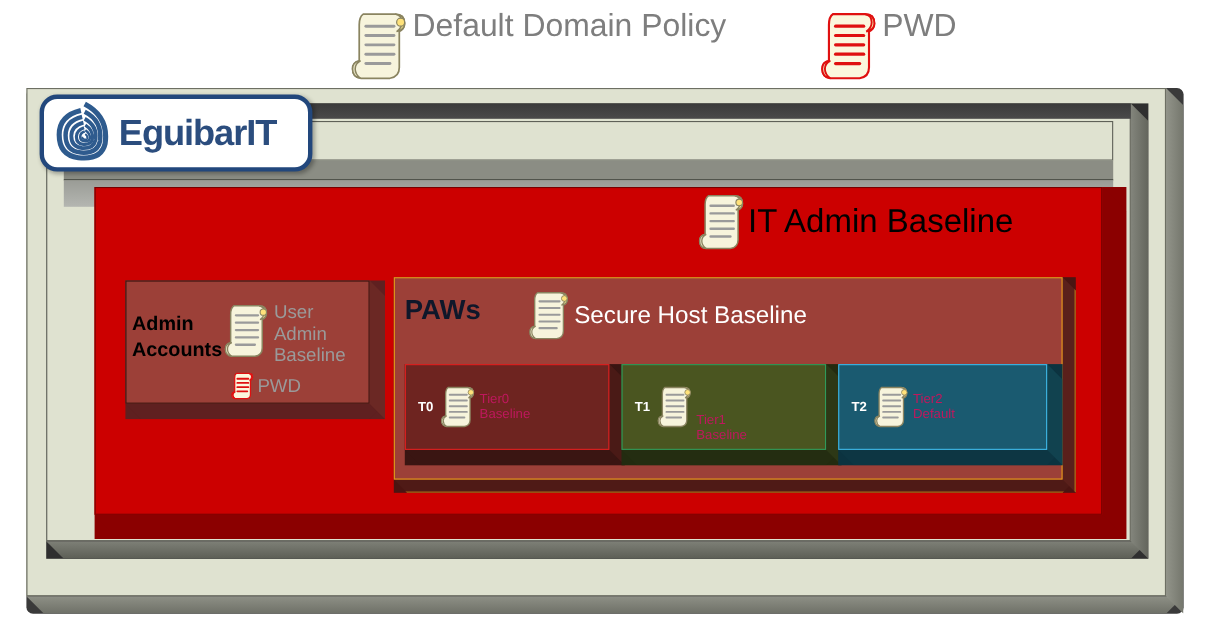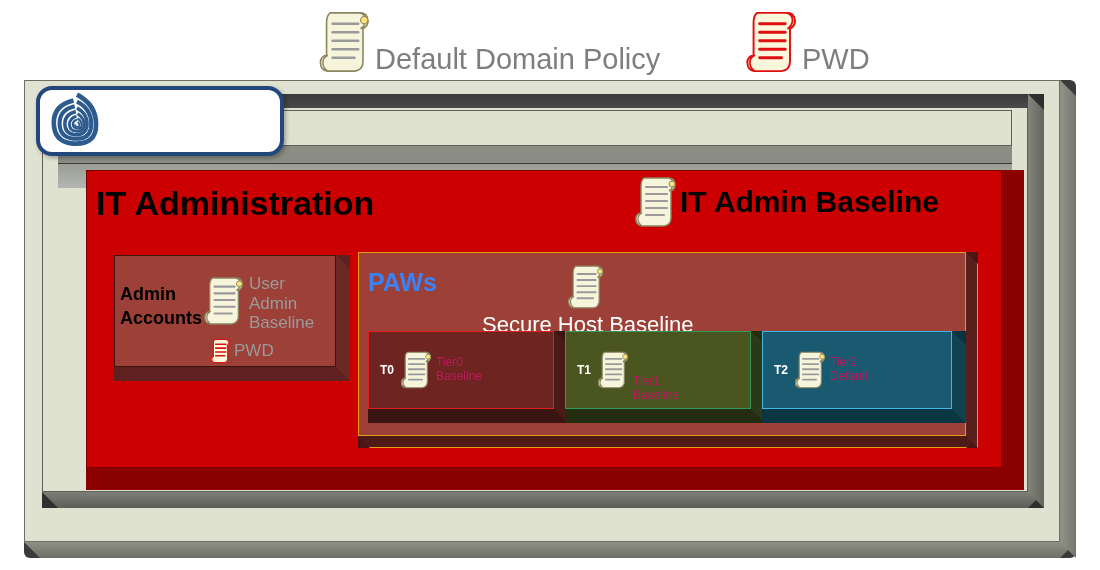--- a/index.html
+++ b/index.html
@@ -17,21 +17,21 @@
     background:linear-gradient(to bottom,#f3f6fb 0%,#e4eaf4 38%,#cfd9e9 72%,#c3cfe3 100%);
     box-sizing:border-box;
     display:flex;align-items:center;
     box-shadow:0 3px 6px rgba(0,0,0,.35);
     overflow:hidden;
   }
   .domain-title{
     font-size:38px;font-weight:bold;color:#000;margin-left:50px;letter-spacing:-.5px;
     white-space:nowrap;
   }
-  .hdr-item{display:flex;align-items:flex-end;white-space:nowrap;}
+  .hdr-item{display:flex;align-items:flex-start;white-space:nowrap;}
   .hdr-item.pos1{position:absolute;left:318px;top:8px;}
   .hdr-item.pos2{position:absolute;left:745px;top:8px;}
   .hdr-label{font-size:29px;color:#7e7e7e;margin-left:1px;}
 
   
   .scroll{display:inline-block;position:relative;flex:none;}
   .scroll svg{display:block;}
 
   
   .outer-shadow{
@@ -110,21 +110,21 @@
     background:#8b0000;
     clip-path:polygon(0 0,22px 22px,22px 320px,0 298px);
   }
   .it-admin-title{
     position:absolute;left:96px;top:184px;
     font-size:34px;font-weight:bold;color:#000;white-space:nowrap;
   }
   .it-admin-baseline{
     position:absolute;left:634px;top:174px;display:flex;align-items:center;white-space:nowrap;
   }
-  .it-admin-baseline .lbl{font-size:30px;color:#000;margin-left:0px;font-weight:bold;}
+  .it-admin-baseline .lbl{font-size:30px;color:#000;margin-left:0px;}
 
   
   .adm-shadow{position:absolute;left:114px;top:255px;width:236px;height:126px;background:#5f2020;}
   .adm-box{
     position:absolute;left:114px;top:255px;width:222px;height:112px;
     background:#9c4038;border:1px solid #3d1410;box-sizing:border-box;
   }
   .adm-bevel-b{
     position:absolute;left:114px;top:367px;width:236px;height:14px;background:#5f2020;
     clip-path:polygon(0 0,236px 0,222px 14px,14px 14px);
@@ -151,22 +151,22 @@
   .paw-bevel-b{
     position:absolute;left:358px;top:436px;width:620px;height:12px;background:#4f1a16;
     border-bottom:1px solid #e59a18;box-sizing:border-box;
     clip-path:polygon(0 0,620px 0,608px 12px,12px 12px);
   }
   .paw-bevel-r{
     position:absolute;left:966px;top:252px;width:12px;height:196px;background:#5a201b;
     border-right:1px solid #e59a18;box-sizing:border-box;
     clip-path:polygon(0 0,12px 12px,12px 196px,0 184px);
   }
-  .paw-title{position:absolute;left:368px;top:268px;font-size:25px;font-weight:bold;color:#3b82f6;}
-  .paw-gpo{position:absolute;left:480px;top:262px;display:flex;align-items:center;white-space:nowrap;flex-direction:column;}
+  .paw-title{position:absolute;left:368px;top:268px;font-size:25px;font-weight:bold;color:#0f172a;}
+  .paw-gpo{position:absolute;left:480px;top:262px;display:flex;align-items:center;white-space:nowrap;}
   .paw-gpo .lbl{font-size:22px;color:#fff;margin-left:2px;}
 
   
   .tier{position:absolute;top:331px;}
   .tier .t-shadow{position:absolute;left:0;top:0;background:#3a1a18;}
   .tier .t-box{position:absolute;left:0;top:0;box-sizing:border-box;}
   .tier .t-bev-b{position:absolute;}
   .tier .t-bev-r{position:absolute;}
   .tier .t-content{position:absolute;left:0;top:0;display:flex;align-items:center;height:78px;padding-left:12px;box-sizing:border-box;}
   .tier .t-code{font-size:12px;font-weight:bold;color:#fff;margin-right:6px;}
@@ -193,21 +193,20 @@
   <div class="band-dark-top"></div>
   <div class="band-a"></div>
   <div class="band-b"></div>
   <div class="band-c"></div>
 
   <div class="red-shadow"></div>
   <div class="red-bevel-b"></div>
   <div class="red-bevel-r"></div>
   <div class="red-panel"></div>
 
-  <div class="it-admin-title">IT Administration</div>
 
   <div class="it-admin-baseline">
     <span class="scroll">
       <svg width="46" height="56" viewBox="0 0 46 56">
         <path d="M10 4 H34 Q41 4 41 11 Q41 15 37 17 L37 44 Q37 51 30 52 H8 Q2 51 2 45 Q2 40 7 39 L7 12 Q7 6 10 4 Z" fill="#f7f4dc" stroke="#8a8460" stroke-width="1.4"></path>
         <path d="M34 4 Q41 4 41 11 Q41 16 35 17 Q39 14 39 10 Q39 5 34 4 Z" fill="#f0e08a" stroke="#8a8460" stroke-width="1.2"></path>
         <path d="M7 39 Q2 40 2 45 Q2 51 8 52 Q4 49 4 45 Q4 41 8 39 Z" fill="#e8e4c4" stroke="#8a8460" stroke-width="1.2"></path>
         <g stroke="#9a9a9a" stroke-width="2.2" stroke-linecap="round">
           <line x1="12" y1="13" x2="33" y2="13"></line>
           <line x1="12" y1="20" x2="33" y2="20"></line>
@@ -419,15 +418,16 @@
         <g fill="none" stroke="#2e5b8e" stroke-linejoin="round">
           <path d="M50 8 Q88 28 82 70 Q76 96 40 92 Q10 88 10 56 Q10 26 44 18" stroke-width="8"></path>
           <path d="M50 20 Q78 34 74 66 Q70 86 44 84 Q20 82 20 57 Q20 34 46 28" stroke-width="7"></path>
           <path d="M50 31 Q70 42 67 64 Q64 78 46 77 Q29 75 29 58 Q29 42 48 37" stroke-width="6"></path>
           <path d="M51 41 Q64 49 62 63 Q60 72 48 71 Q37 70 37 59 Q37 49 49 45" stroke-width="5"></path>
           <path d="M51 49 Q59 54 58 62 Q57 67 49 66 Q43 65 43 59 Q43 53 50 51" stroke-width="4"></path>
           <path d="M51 55 Q55 58 54 62 Q53 64 49 63 Q46 62 46 59" stroke-width="3"></path>
         </g>
       </svg>
     </span>
+    <span style="font-size:33px;font-weight:bold;color:#2b4d7e;margin-left:2px;letter-spacing:-1px;">EguibarIT</span>
   </div>
 
 </div>
 
 </body></html>

